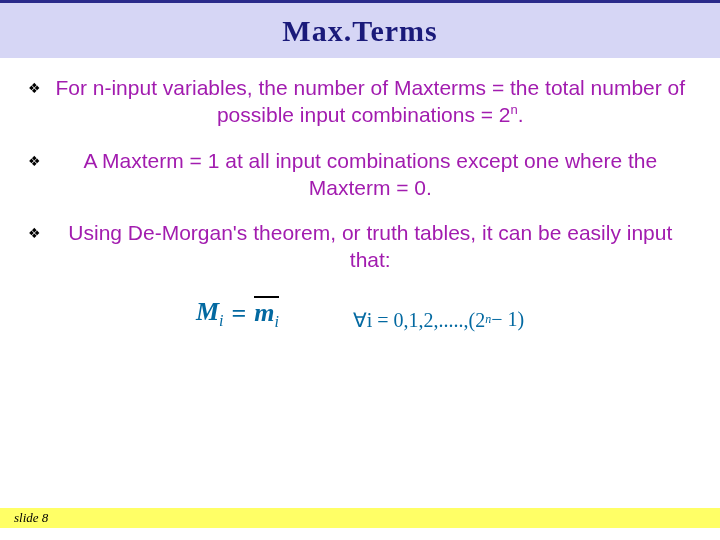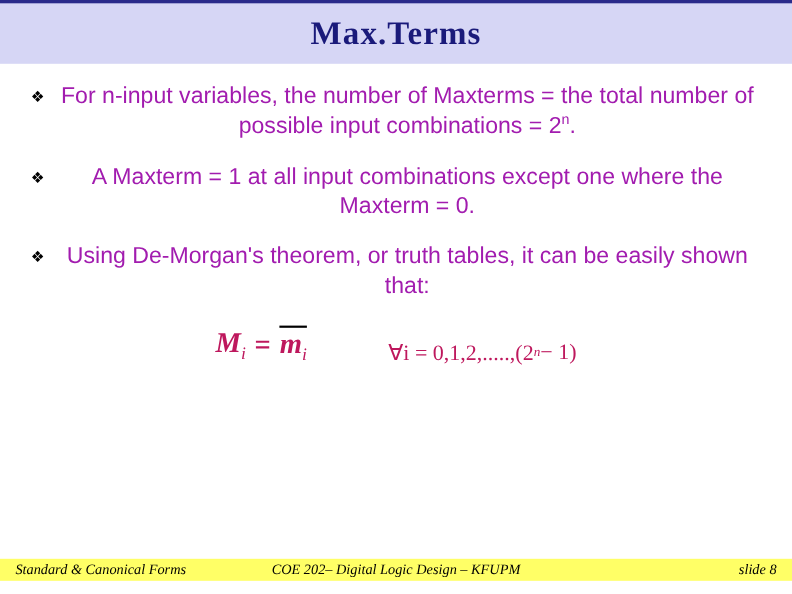--- a/index.html
+++ b/index.html
@@ -50,21 +50,21 @@
   .sup { font-size: 13px; vertical-align: super; }
   .formula-wrap {
     width: 100%;
     display: flex;
     justify-content: center;
     margin-top: 22px;
   }
   .formula {
     font-family: "Times New Roman", Times, serif;
     font-size: 26px;
-    color: #be185d;
+    color: #0369a1;
     display: flex;
     align-items: center;
     gap: 4px;
   }
   .formula .mi { font-weight: bold; font-style: italic; }
   .formula .msub { font-size: 16px; vertical-align: sub; font-style: italic; }
   .formula .eq { margin: 0 4px; font-weight: bold; }
   .overline {
     display: inline-block;
     position: relative;
@@ -123,21 +123,21 @@
     <span class="bullet-text">For n-input variables, the number of Maxterms = the total number of possible input combinations = 2<span class="sup">n</span>.</span>
   </div>
 
   <div class="bullet-item">
     <span class="bullet-icon">❖</span>
     <span class="bullet-text">A Maxterm = 1 at all input combinations except one where the Maxterm = 0.</span>
   </div>
 
   <div class="bullet-item">
     <span class="bullet-icon">❖</span>
-    <span class="bullet-text">Using De-Morgan's theorem, or truth tables, it can be easily shown that:</span>
+    <span class="bullet-text">Using De-Morgan's theorem, or truth tables, it can be easily input that:</span>
   </div>
 
   <div class="formula-wrap">
     <div class="formula">
       <span>
         <span class="mi">M</span><span class="msub">i</span>
       </span>
       <span class="eq">=</span>
       <span class="overline">
         <span class="mi">m</span><span class="msub">i</span>
@@ -146,16 +146,14 @@
         <span>∀i = 0,1,2,.....,(2</span>
           <span style="font-size:12px; vertical-align:super; font-style:italic;">n</span>
           <span> − 1)</span>
       </span>
     </div>
   </div>
 
 </div>
 
 <div class="footer">
-  <span>Standard &amp; Canonical Forms</span>
-  <span class="footer-center">COE 202– Digital Logic Design – KFUPM</span>
   <span>slide 8</span>
 </div>
 
 </body></html>

